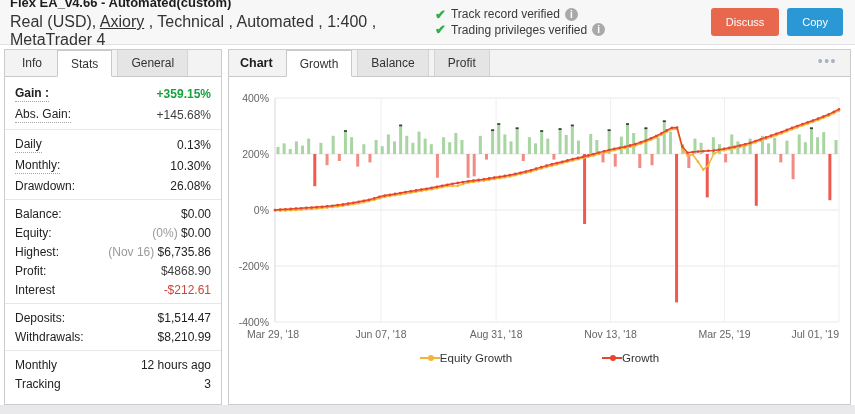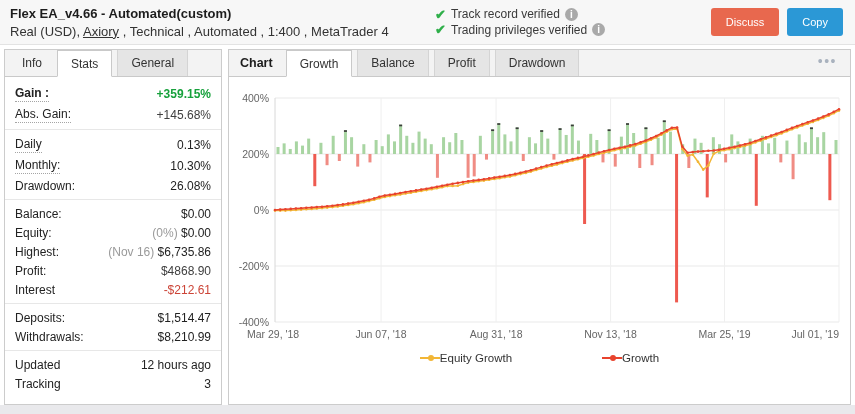--- a/index.html
+++ b/index.html
@@ -12,21 +12,21 @@
     color: #222;
   }
   
   .header {
     position: absolute; top: 0; left: 0; right: 0; height: 45px;
     background: #f7f7f7; border-bottom: 1px solid #e3e3e3;
     display: flex; align-items: center; padding: 0 12px 0 10px;
   }
   .head-left { width: 425px; }
   .sys-title { font-size: 13px; font-weight: bold; color: #1d1d1d; margin-bottom: 3px; }
-  .sys-subtitle { font-size: 13px; color: #333; }
+  .sys-subtitle { font-size: 16px; color: #333; }
   .sys-subtitle .link { text-decoration: underline; cursor: pointer; color: #333; }
   .badges { font-size: 12px; color: #3a3a3a; }
   .badge-row { display: flex; align-items: center; gap: 5px; margin: 1.5px 0; }
   .check { color: #2faf4a; font-weight: bold; font-size: 13px; line-height: 13px; }
   .info-i {
     display: inline-block; width: 13px; height: 13px; border-radius: 50%;
     background: #a9a9a9; color: #fff; font-size: 10px; line-height: 13px;
     text-align: center; font-weight: bold; cursor: pointer;
   }
   .head-actions { margin-left: auto; display: flex; gap: 8px; }
@@ -154,37 +154,36 @@
       <div class="srow">
         <span class="lbl">Deposits:</span>
         <span class="val">$1,514.47</span>
       </div>
       <div class="srow">
         <span class="lbl">Withdrawals:</span>
         <span class="val">$8,210.99</span>
       </div>
       <div class="sdivider"></div>
       <div class="srow">
-        <span class="lbl">Updated</span>
+        <span class="lbl">Monthly</span>
         <span class="val">12 hours ago</span>
       </div>
       <div class="srow">
         <span class="lbl">Tracking</span>
         <span class="val">3</span>
       </div>
     </div>
 </div>
 
 <div class="card chartcard">
   <div class="tabstrip">
     <span class="chart-label">Chart</span>
     <span class="tab active">Growth</span>
     <span class="tab box">Balance</span>
     <span class="tab box">Profit</span>
-    <span class="tab box">Drawdown</span>
     <span class="menu-dots">•••</span>
   </div>
   <div class="chart-area">
     <svg id="chart-svg" viewBox="0 0 615 260" width="615" height="260">
         <line x1="44" y1="15.999999999999986" x2="608" y2="15.999999999999986" stroke="#e9e9e9" stroke-width="1"></line>
         <text x="38" y="19.999999999999986" text-anchor="end" class="tick">400%</text>
         <line x1="44" y1="72" x2="608" y2="72" stroke="#e9e9e9" stroke-width="1"></line>
         <text x="38" y="76" text-anchor="end" class="tick">200%</text>
         <line x1="44" y1="128" x2="608" y2="128" stroke="#e9e9e9" stroke-width="1"></line>
         <text x="38" y="132" text-anchor="end" class="tick">0%</text>

